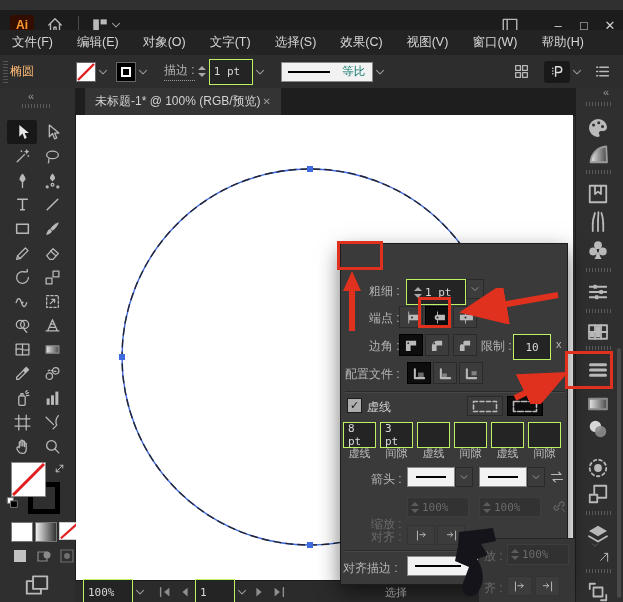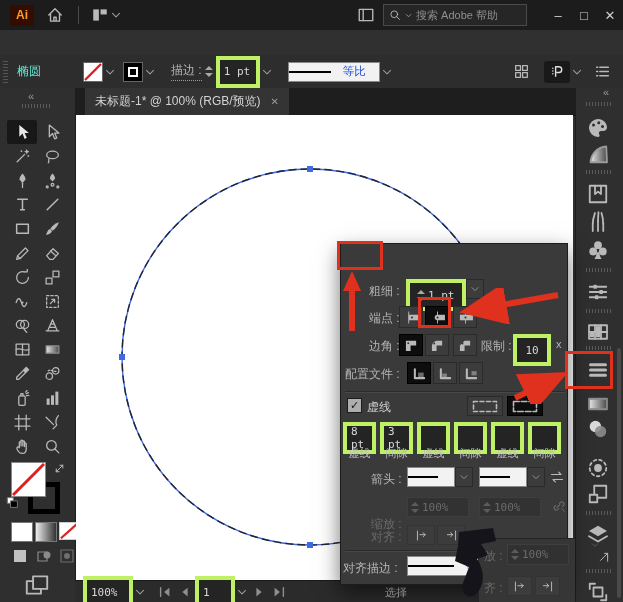--- a/index.html
+++ b/index.html
@@ -4,60 +4,60 @@
 <style>
   html,body{margin:0;padding:0;background:#555}
   #root{position:relative;width:623px;height:602px;background:#303030;overflow:hidden;
         font-family:"Liberation Sans","DejaVu Sans",sans-serif;color:#cfcfcf;font-size:12px;
         -webkit-font-smoothing:antialiased}
   .abs{position:absolute}
   .ico{display:inline-flex;align-items:center;justify-content:center;color:#b9b9b9}
   .ico svg{width:100%;height:100%}
   .dim{color:#6b6b6b!important}
   
-  #titlebar{left:0;top:0;width:623px;height:30px;background:#1c1c1c;display:flex;align-items:center}
+  #titlebar{left:0;top:10px;width:623px;height:30px;background:#1c1c1c;display:flex;align-items:center}
   #ai-logo{width:24px;height:21px;margin-left:10px;background:#330e00;color:#ff9a2e;font-weight:bold;
            font-size:12px;display:flex;align-items:center;justify-content:center;border-radius:2px}
   .tb-ico{width:18px;height:18px;margin-left:12px}
   .tb-div{width:1px;height:18px;background:#4a4a4a;margin-left:14px}
   #searchbox{width:132px;height:20px;background:#262626;border:1px solid #4a4a4a;display:flex;
              align-items:center;gap:3px;padding:0 5px;color:#8f8f8f;font-size:11px}
   .winbtn{width:26px;text-align:center;color:#cfcfcf;font-size:13px;cursor:default}
   
   #menubar{left:0;top:30px;width:623px;height:25px;background:#232323;display:flex;align-items:center}
   .menu-item{padding:0 12px;font-size:12.5px;color:#d6d6d6}
   
   #controlbar{left:0;top:55px;width:623px;height:33px;background:#2d2d2d;border-bottom:1px solid #191919;
               display:flex;align-items:center}
   .grip-v{width:5px;height:22px;margin-left:3px;background:repeating-linear-gradient(#555 0 1px,transparent 1px 3px)}
   .swatch{width:18px;height:18px;border:1px solid #666;position:relative;background:#fff}
   .swatch .noslash{position:absolute;inset:0}
   .chev{width:14px;height:14px;color:#9a9a9a}
-  .fld{background:#242424;border:4px solid #bef264;color:#d8d8d8;font-family:"DejaVu Sans Mono",monospace;
+  .fld{background:#242424;border:1px solid #bef264;color:#d8d8d8;font-family:"DejaVu Sans Mono",monospace;
        font-size:11px;display:flex;align-items:center;padding:12px 4px;height:20px;box-sizing:border-box}
   .whitedd{background:#f2f2f2;border:1px solid #888;height:20px;display:flex;align-items:center;
-           gap:12px;box-sizing:border-box;color:#1d4ed8}
+           justify-content:center;gap:12px;box-sizing:border-box;color:#0f766e}
   .line-sample{display:inline-block;height:2px;background:#000}
   .st{display:flex;flex-direction:column;gap:3px;justify-content:center;margin:0 3px}
   .st i{width:0;height:0;border-left:4px solid transparent;border-right:4px solid transparent}
   .st .up{border-bottom:4px solid #a8a8a8}
   .st .dn{border-top:4px solid #a8a8a8}
   .st.dm .up{border-bottom-color:#5c5c5c}.st.dm .dn{border-top-color:#5c5c5c}
   .dotted-underline{border-bottom:1px dotted #9a9a9a;padding-bottom:1px}
   
   #toolbar{left:0;top:88px;width:75px;height:514px;background:#2f2f2f;border-right:1px solid #1d1d1d}
   #tools{position:absolute;left:7px;top:32px;width:62px;display:grid;grid-template-columns:30px 30px;grid-auto-rows:24.2px}
   .tool{display:flex;align-items:center;justify-content:center;border-radius:2px}
   .tool .ico{width:17px;height:17px}
   .tool.active{background:#181818}.tool.active .ico{color:#e8e8e8}
   .griph{height:4px;background:repeating-linear-gradient(90deg,#5a5a5a 0 1px,transparent 1px 3px)}
   
   #tabbar{left:75px;top:88px;width:500px;height:27px;background:#1e1e1e;border-bottom:1px solid #101010}
   #doctab{position:absolute;left:10px;top:0;height:27px;background:#343434;display:flex;align-items:center;
-          gap:10px;padding:0 10px;font-size:12px;color:#d2d2d2}
+          gap:2px;padding:0 10px;font-size:12px;color:#d2d2d2}
   #canvas{left:76px;top:115px;width:497px;height:465px;background:#ffffff}
   #statusbar{left:75px;top:580px;width:500px;height:22px;background:#2b2b2b;border-top:1px solid #191919;
              display:flex;align-items:center;font-size:11px}
   .navico{width:16px;height:14px;color:#8f8f8f;margin:0 2px}
   
   #dock{left:575px;top:88px;width:48px;height:514px;background:#2f2f2f;border-left:1px solid #1d1d1d}
   .dock-ico{position:absolute;left:9px;width:26px;height:24px}
   .dock-grip{position:absolute;left:10px;width:26px;height:4px;
              background:repeating-linear-gradient(90deg,#5a5a5a 0 1px,transparent 1px 3px)}
   #dock-scroll{position:absolute;left:41px;top:260px;width:4px;height:250px;background:#4a4a4a;border-radius:2px}
@@ -115,44 +115,41 @@
           <path d="M4 6.2l4 4 4-4"></path>
         </svg>
       </span>
     <span style="flex:1"></span>
     <span class="ico tb-ico" style="margin-right:8px">
         <svg viewBox="0 0 16 16" fill="none" stroke="currentColor" stroke-width="1.2" stroke-linecap="round" stroke-linejoin="round">
           <rect x="2" y="3" width="12" height="10"></rect>
           <path d="M5.5 3v10"></path>
         </svg>
       </span>
-    <div id="searchbox">
-      <span class="ico" style="width:12px;height:12px">
-          <svg viewBox="0 0 16 16" fill="none" stroke="currentColor" stroke-width="1.2" stroke-linecap="round" stroke-linejoin="round">
-            <circle cx="7" cy="7" r="4.5"></circle>
-            <path d="M10.3 10.3L14 14"></path>
-          </svg>
-        </span>
-      <span class="ico" style="width:9px;height:9px">
-          <svg viewBox="0 0 16 16" fill="none" stroke="currentColor" stroke-width="1.2" stroke-linecap="round" stroke-linejoin="round">
-            <path d="M4 6.2l4 4 4-4"></path>
-          </svg>
-        </span>
-      <span>搜索 Adobe 帮助</span>
-    </div>
     <span style="width:18px"></span>
     <span class="winbtn">–</span>
     <span class="winbtn">□</span>
     <span class="winbtn">✕</span>
   </div>
 
+  <div class="abs" id="menubar">
+      <span class="menu-item">文件(F)</span>
+      <span class="menu-item">编辑(E)</span>
+      <span class="menu-item">对象(O)</span>
+      <span class="menu-item">文字(T)</span>
+      <span class="menu-item">选择(S)</span>
+      <span class="menu-item">效果(C)</span>
+      <span class="menu-item">视图(V)</span>
+      <span class="menu-item">窗口(W)</span>
+      <span class="menu-item">帮助(H)</span>
+    </div>
 
   <div class="abs" id="controlbar">
     <span class="grip-v"></span>
-    <span class="lbl" style="margin-left:9px;color:#5eead4">椭圆</span>
+    <span class="lbl" style="margin-left:2px;color:#fdba74">椭圆</span>
     <div class="swatch" style="margin-left:42px">
       <svg class="noslash" viewBox="0 0 18 18">
           <line x1="1" y1="17" x2="17" y2="1" stroke="#e02020" stroke-width="2.4"></line>
         </svg>
     </div>
     <span class="ico chev">
         <svg viewBox="0 0 16 16" fill="none" stroke="currentColor" stroke-width="1.2" stroke-linecap="round" stroke-linejoin="round">
           <path d="M4 6.2l4 4 4-4"></path>
         </svg>
       </span>

